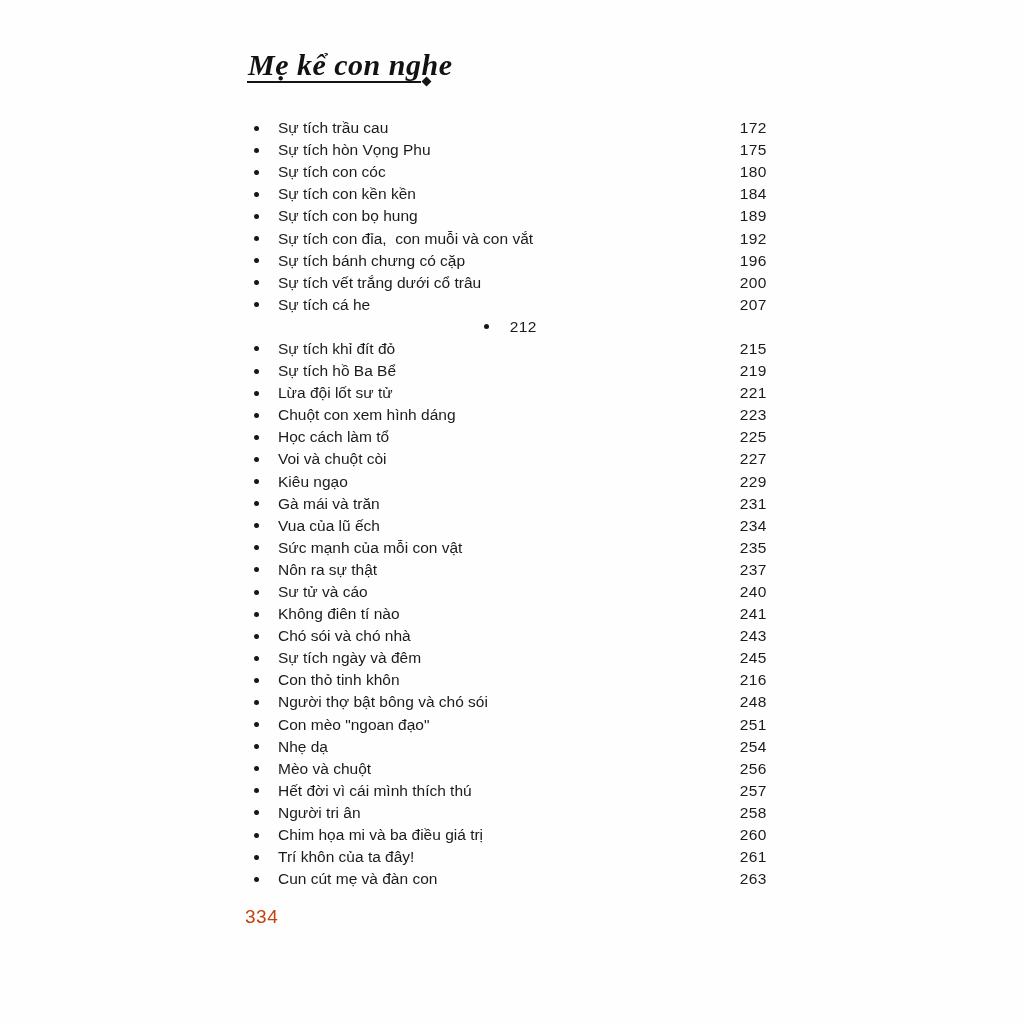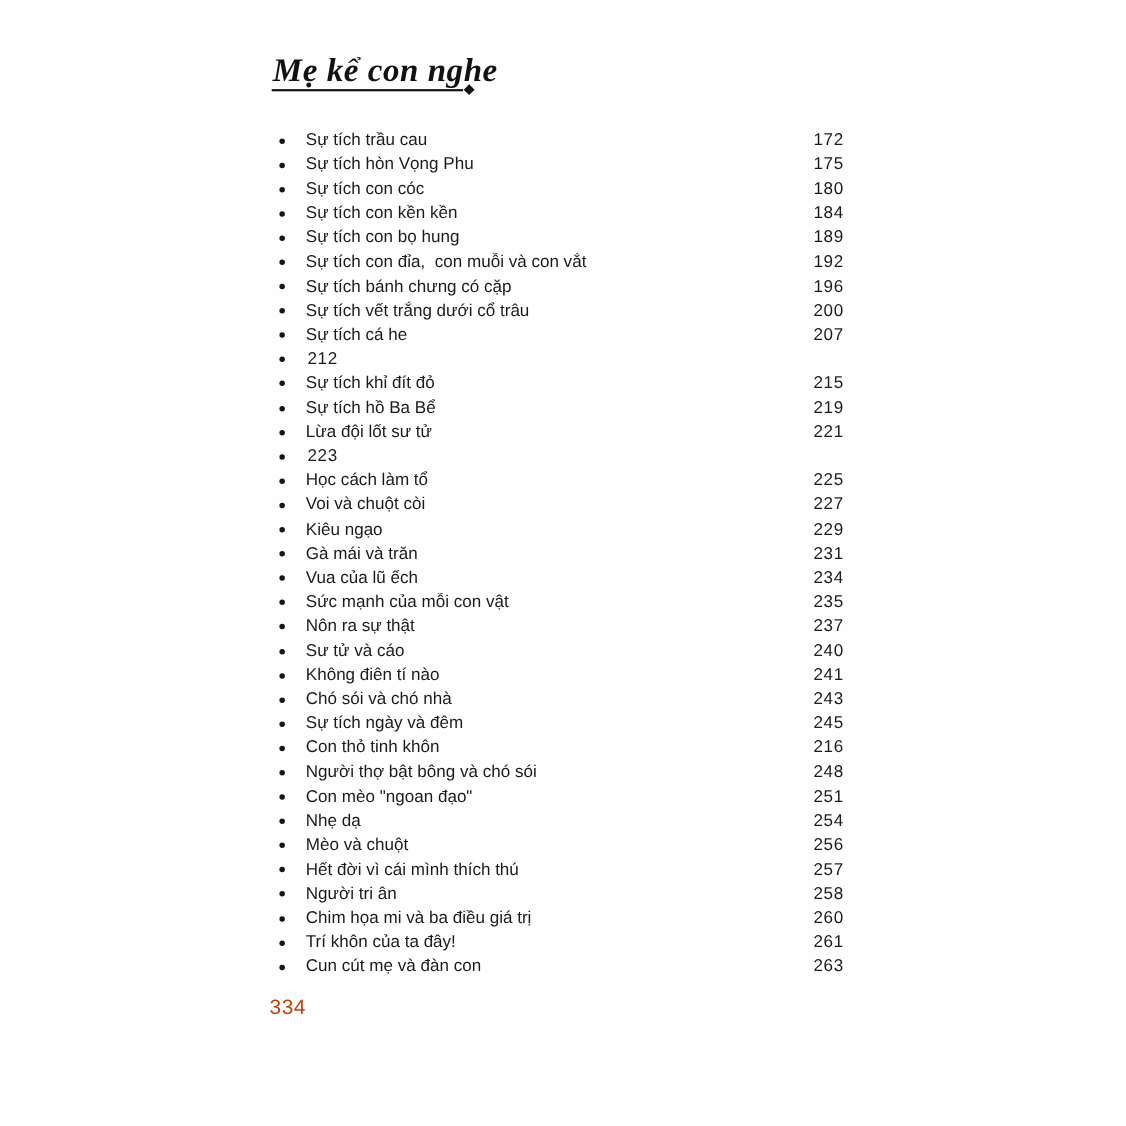--- a/index.html
+++ b/index.html
@@ -56,20 +56,21 @@
     left: 248px;
     top: 117px;
     width: 519px;
   }
   .toc-row {
     display: flex;
     align-items: center;
     height: 22.1px;
     font-size: 15.5px;
     color: #1b1b1b;
+    justify-content: center;
   }
   .bullet {
     flex: 0 0 auto;
     width: 5px;
     height: 5px;
     border-radius: 50%;
     background: #161616;
     margin-left: 6px;
   }
   .toc-title {
@@ -179,20 +180,21 @@
   </div>
 
   <div class="toc-row">
     <span class="bullet"></span>
     <span class="toc-title">Lừa đội lốt sư tử</span>
     <span class="toc-page">221</span>
   </div>
 
   <div class="toc-row">
     <span class="bullet"></span>
+    <span class="toc-title">Chuột con xem hình dáng</span>
     <span class="toc-page">223</span>
   </div>
 
   <div class="toc-row">
     <span class="bullet"></span>
     <span class="toc-title">Học cách làm tổ</span>
     <span class="toc-page">225</span>
   </div>
 
   <div class="toc-row">

